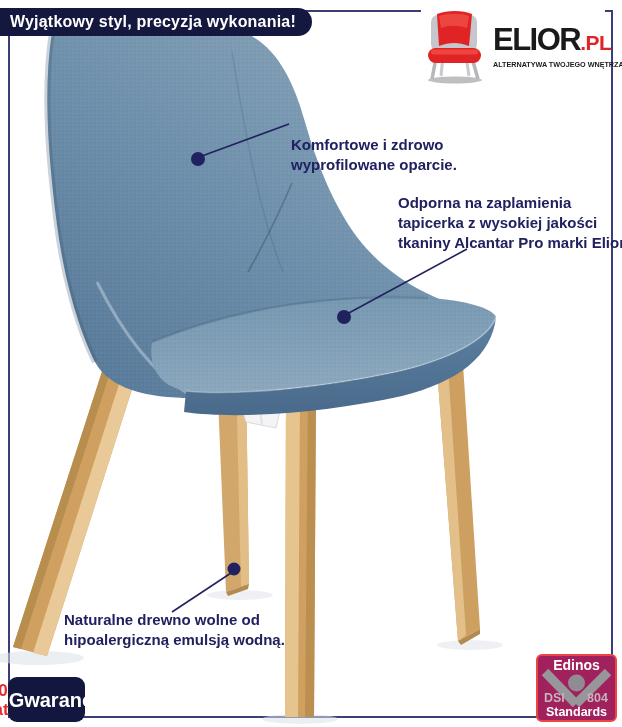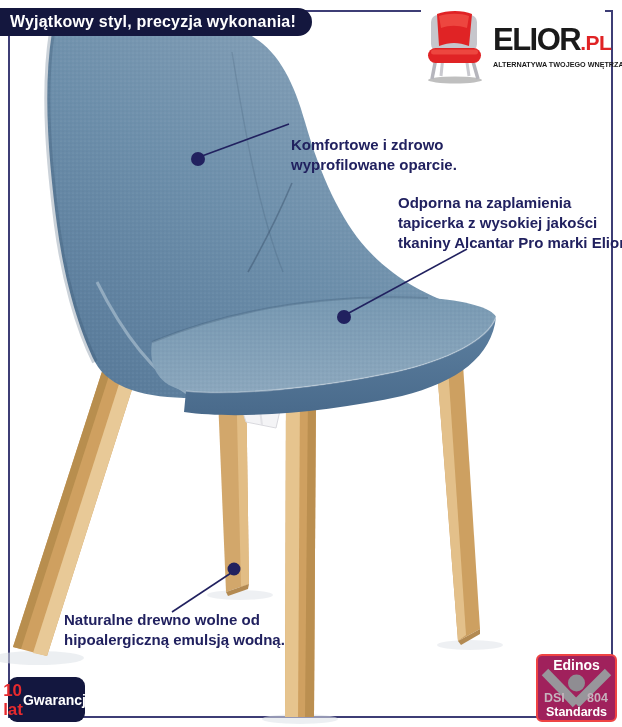--- a/index.html
+++ b/index.html
@@ -42,21 +42,21 @@
   .ann-backrest{left:291px;top:99px;margin-top:36px;}
   .ann-upholstery{left:398px;top:193px;}
   .ann-wood{left:64px;top:610px;}
   
   .badge-guarantee{
     position:absolute;left:8px;top:677px;width:77px;height:45px;z-index:7;
     background:#13173f;border-radius:9px;display:flex;flex-direction:row;
     align-items:center;justify-content:center;
   }
   .badge-guarantee .g-top{color:#e62a2e;font-weight:bold;font-size:17px;line-height:19px;}
-  .badge-guarantee .g-bottom{color:#ffffff;font-weight:bold;font-size:14px;line-height:16px;}
+  .badge-guarantee .g-bottom{color:#ffffff;font-weight:bold;font-size:20px;line-height:16px;}
   
   .badge-edinos{
     position:absolute;left:536px;top:654px;width:81px;height:68px;z-index:7;
     background:#a0215c;border:2px solid #ef4444;border-radius:6px;box-sizing:border-box;
   }
 </style>
 </head>
 <body>
 
 <div id="stage">

